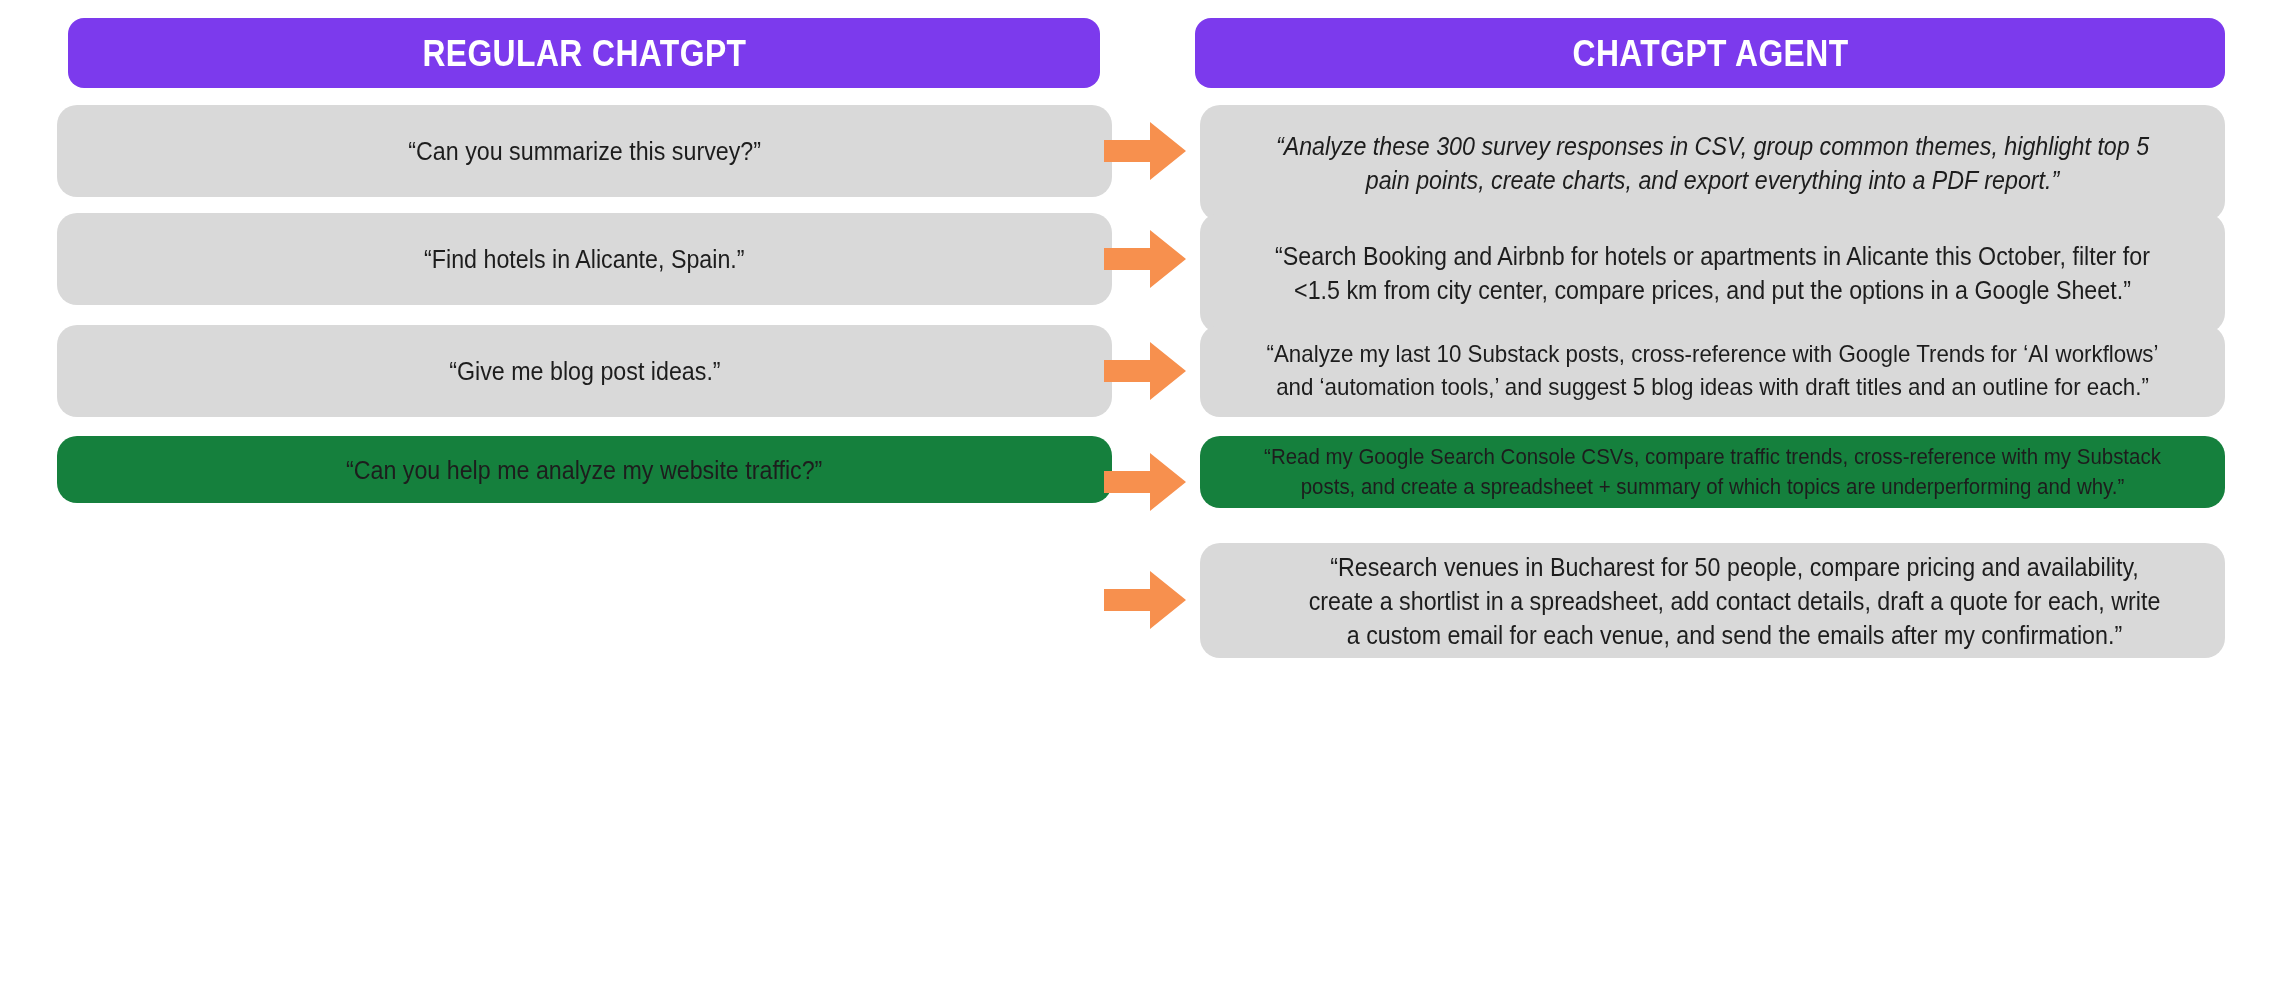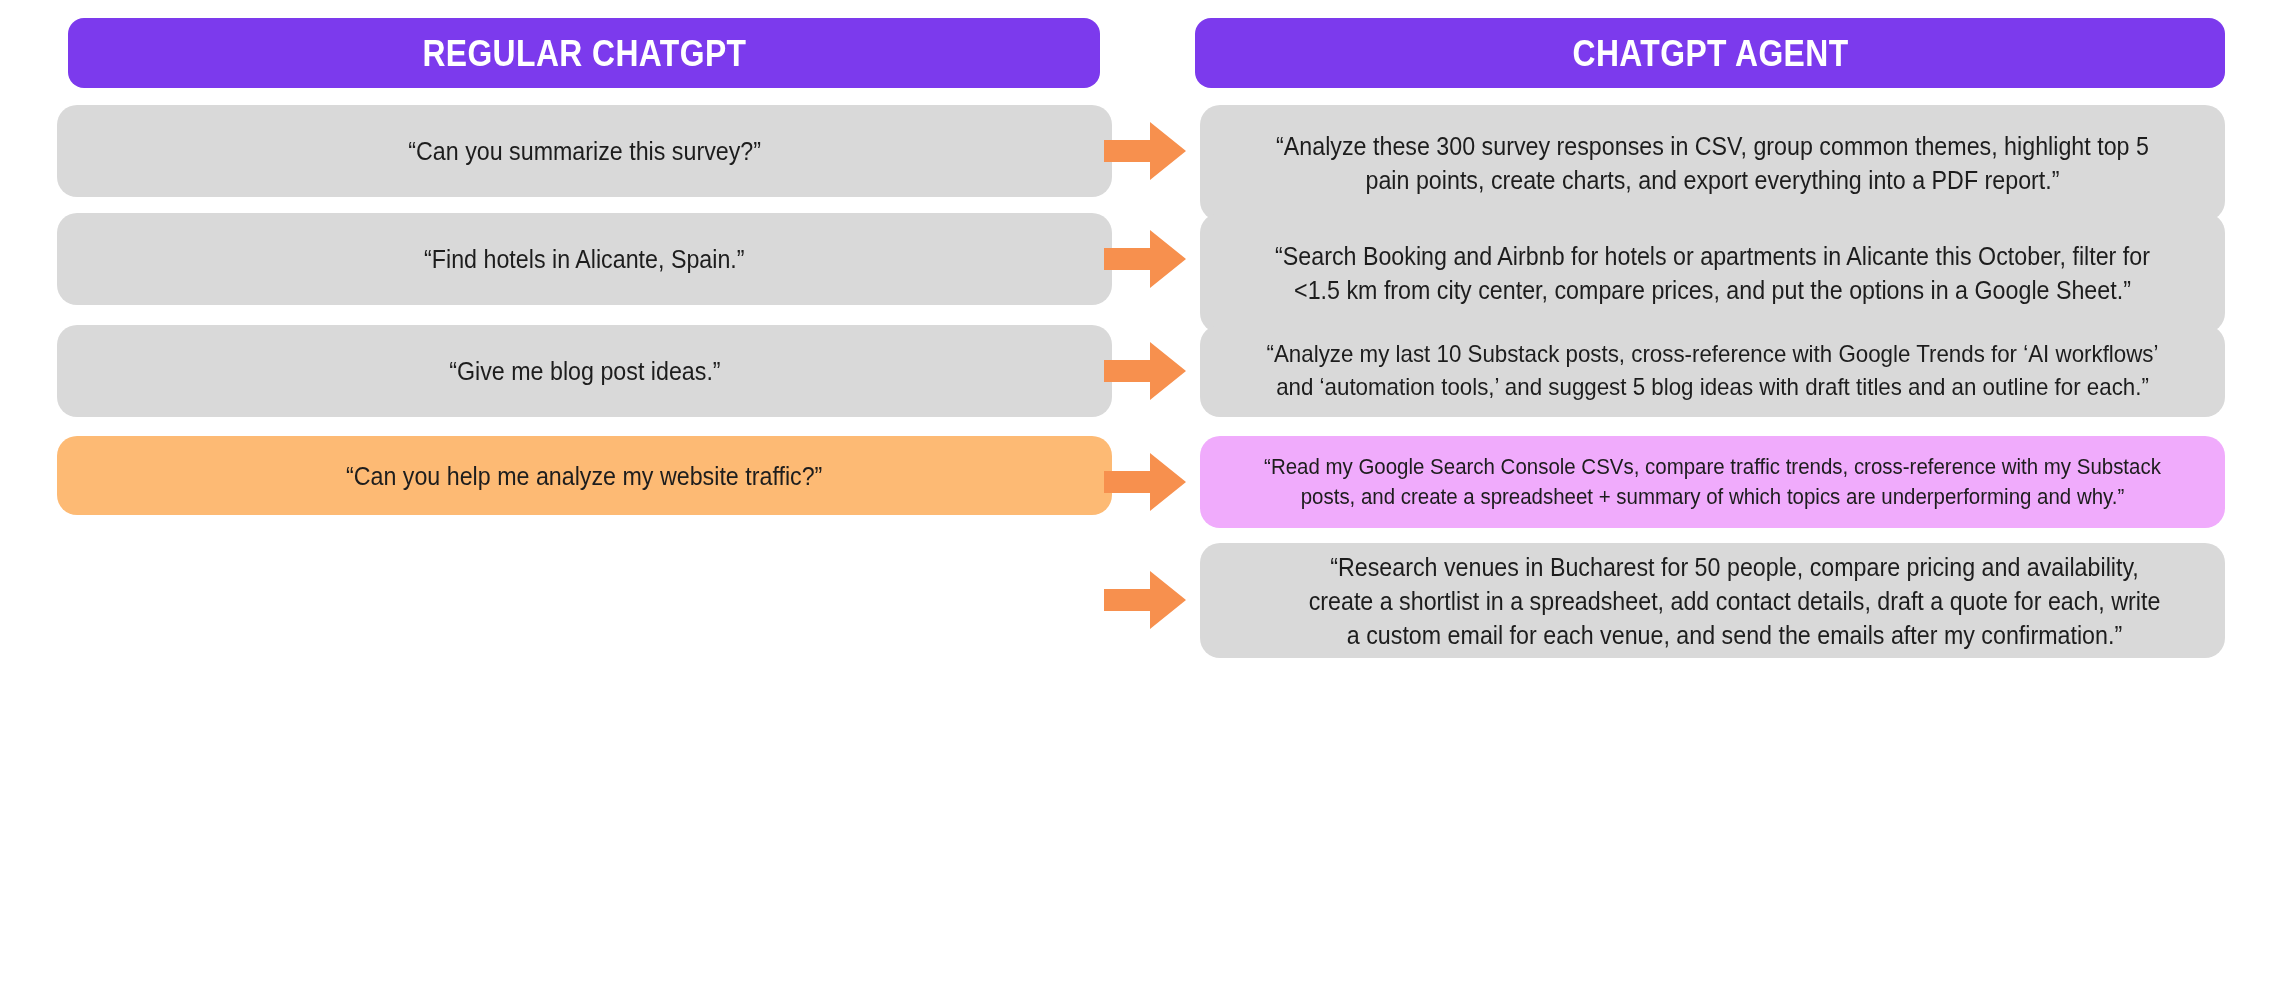--- a/index.html
+++ b/index.html
@@ -111,21 +111,21 @@
 
   <div class="row" style="top:105px;height:92px;">
     <div class="card left" style="height: 92px; background: rgb(217, 217, 217);">
       <span class="card-text" style="color: rgb(29, 29, 29);">“Can you summarize this survey?”</span>
     </div>
     <div class="arrow" style="top:17px;">
       <svg viewBox="0 0 82 58" xmlns="http://www.w3.org/2000/svg" aria-hidden="true">
         <polygon points="0,18 46,18 46,0 82,29 46,58 46,40 0,40" fill="#F7904E"></polygon>
       </svg>
     </div>
-    <div class="card right" style="height: 116px; background: rgb(217, 217, 217);">
+    <div class="card right" style="height: 116px; background: rgb(217, 217, 217); font-style: italic;">
       <span class="card-text" style="color: rgb(29, 29, 29);">“Analyze these 300 survey responses in CSV, group common themes, highlight top 5 pain points, create charts, and export everything into a PDF report.”</span>
     </div>
   </div>
 
   <div class="row" style="top:213px;height:92px;">
     <div class="card left" style="height: 92px; background: rgb(217, 217, 217);">
       <span class="card-text" style="color: rgb(29, 29, 29);">“Find hotels in Alicante, Spain.”</span>
     </div>
     <div class="arrow" style="top:17px;">
       <svg viewBox="0 0 82 58" xmlns="http://www.w3.org/2000/svg" aria-hidden="true">
@@ -145,29 +145,29 @@
       <svg viewBox="0 0 82 58" xmlns="http://www.w3.org/2000/svg" aria-hidden="true">
         <polygon points="0,18 46,18 46,0 82,29 46,58 46,40 0,40" fill="#F7904E"></polygon>
       </svg>
     </div>
     <div class="card right" style="height: 92px; background: rgb(217, 217, 217);">
       <span class="card-text" style="color: rgb(29, 29, 29); font-size: 24px;">“Analyze my last 10 Substack posts, cross-reference with Google Trends for ‘AI workflows’ and ‘automation tools,’ and suggest 5 blog ideas with draft titles and an outline for each.”</span>
     </div>
   </div>
 
   <div class="row" style="top:436px;height:92px;">
-    <div class="card left" style="height: 79px; background: #fdba74;">
+    <div class="card left" style="height: 67px; background: #15803d;">
       <span class="card-text" style="color: rgb(29, 29, 29);">“Can you help me analyze my website traffic?”</span>
     </div>
     <div class="arrow" style="top:17px;">
       <svg viewBox="0 0 82 58" xmlns="http://www.w3.org/2000/svg" aria-hidden="true">
         <polygon points="0,18 46,18 46,0 82,29 46,58 46,40 0,40" fill="#F7904E"></polygon>
       </svg>
     </div>
-    <div class="card right" style="height: 92px; background: #f0abfc;">
+    <div class="card right" style="height: 72px; background: #15803d;">
       <span class="card-text" style="color: rgb(29, 29, 29); font-size: 22px;">“Read my Google Search Console CSVs, compare traffic trends, cross-reference with my Substack posts, and create a spreadsheet + summary of which topics are underperforming and why.”</span>
     </div>
   </div>
 
   <div class="row" style="top:543px;height:115px;">
     <div class="arrow" style="top:28px;">
       <svg viewBox="0 0 82 58" xmlns="http://www.w3.org/2000/svg" aria-hidden="true">
         <polygon points="0,18 46,18 46,0 82,29 46,58 46,40 0,40" fill="#F7904E"></polygon>
       </svg>
     </div>

